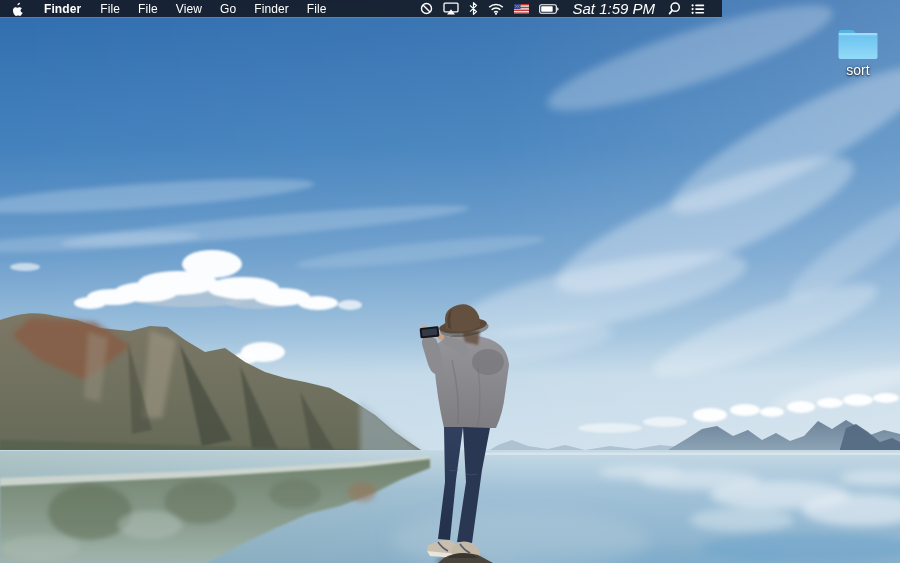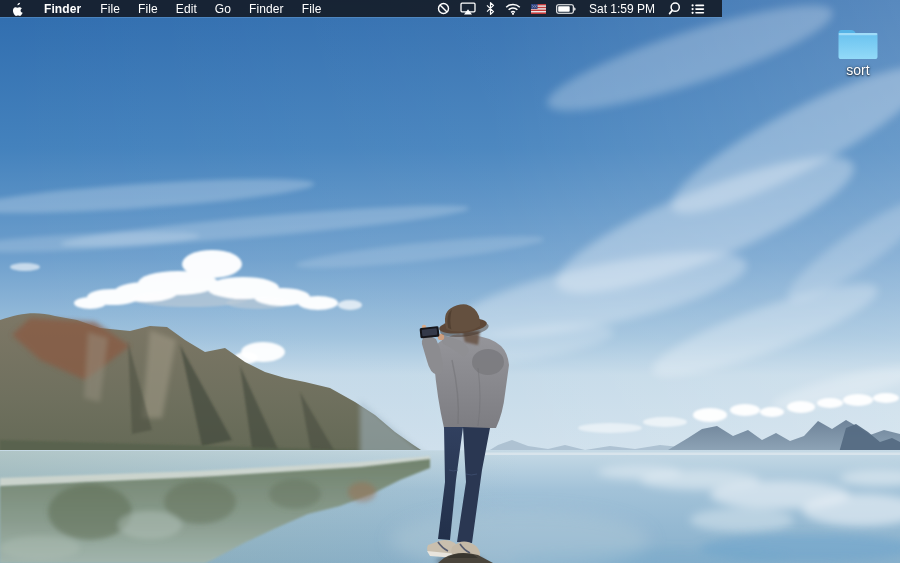--- a/index.html
+++ b/index.html
@@ -18,21 +18,21 @@
     display:flex;align-items:flex-end;justify-content:space-between;
     color:#fff;font-size:12px;z-index:50;
     box-shadow:0 1px 0 rgba(120,170,215,.35);
   }
   .mb-left{display:flex;align-items:center;height:100%;}
   .apple{display:flex;align-items:center;padding:0 10px 0 12px;height:100%;}
   .menu-item{padding:0 9px;height:100%;display:flex;align-items:center;cursor:default;letter-spacing:.1px;}
   .menu-item.bold{font-weight:bold;padding:0 10px;}
   .mb-right{display:flex;align-items:center;height:100%;padding-right:12px;gap:0;}
   .status-item{display:flex;align-items:center;height:100%;padding:0 5px;}
-  .clock{padding:0 8px;font-size:12px;white-space:nowrap;}
+  .clock{padding:0 8px;font-size:15px;white-space:nowrap;font-style:italic;}
   
   .folder-wrap{
     position:absolute;left:831px;top:26px;width:54px;z-index:20;
     display:flex;flex-direction:column;align-items:center;cursor:default;
   }
   .folder-label{
     margin-top:3px;font-size:14px;color:#fff;line-height:12px;
     text-shadow:0 1px 2px rgba(0,0,0,.75), 0 0 3px rgba(0,0,0,.5);
   }
 </style>
@@ -255,21 +255,21 @@
 <div class="menubar">
   <div class="mb-left">
     <span class="apple">
       <svg width="12" height="14" viewBox="0 0 14 17">
         <path fill="#ffffff" d="M9.6,0.8 C9.5,1.7 9.1,2.5 8.5,3.1 C7.9,3.7 7.1,4.1 6.3,4 C6.2,3.2 6.6,2.3 7.1,1.8 C7.7,1.2 8.7,0.8 9.6,0.8 Z M12.6,13.1 C12.3,13.9 11.9,14.6 11.4,15.3 C10.8,16.1 10.2,16.9 9.3,16.9 C8.4,16.9 8.1,16.4 7,16.4 C5.9,16.4 5.6,16.9 4.7,16.9 C3.8,16.9 3.1,16.1 2.5,15.3 C1.2,13.5 0.3,10.3 1.3,8.3 C1.9,7.2 2.9,6.4 4,6.4 C4.9,6.4 5.8,7 6.3,7 C6.9,7 7.8,6.3 8.9,6.4 C9.4,6.4 10.7,6.6 11.6,7.8 C11.5,7.9 10.1,8.7 10.1,10.4 C10.1,12.5 12,13.1 12.6,13.1 Z"></path>
       </svg>
     </span>
     <span class="menu-item bold">Finder</span>
     <span class="menu-item">File</span>
     <span class="menu-item">File</span>
-    <span class="menu-item">Edit</span>
+    <span class="menu-item">View</span>
     <span class="menu-item">Go</span>
     <span class="menu-item">Finder</span>
     <span class="menu-item">File</span>
   </div>
 
   <div class="mb-right">
     <span class="status-item">
       <svg width="13" height="13" viewBox="0 0 13 13">
         <circle cx="6.5" cy="6.5" r="5" fill="none" stroke="#fff" stroke-width="1.4"></circle>
         <line x1="3" y1="3" x2="10" y2="10" stroke="#fff" stroke-width="1.4"></line>

